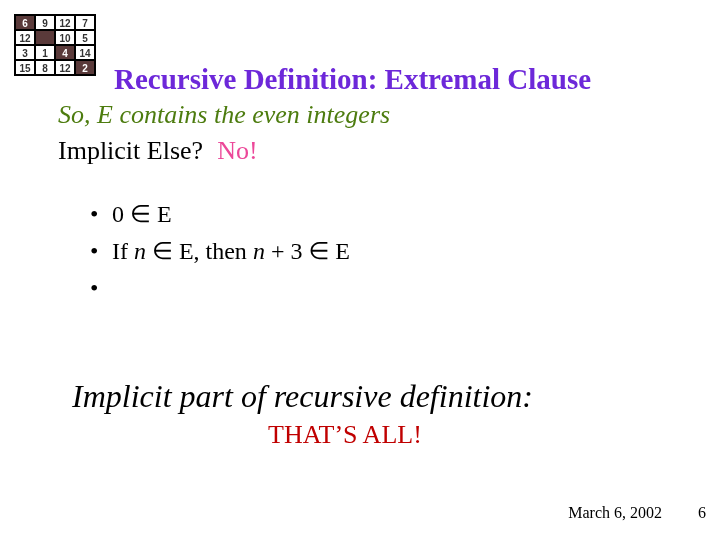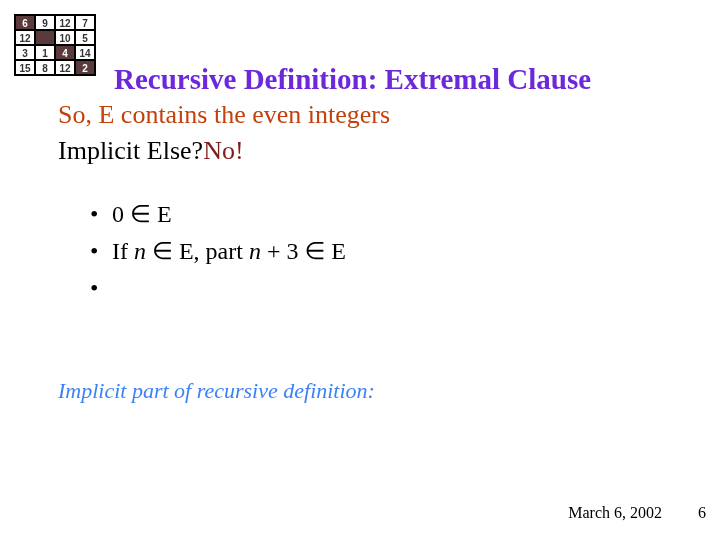--- a/index.html
+++ b/index.html
@@ -49,55 +49,56 @@
     font-size: 29px;
     font-weight: bold;
     color: #6d28d9;
     margin-top: 35px;
   }
   .contains {
     position: absolute;
     top: 100px;
     left: 58px;
     font-size: 26px;
-    color: #c2410c;
+    color: #4d7c0f;
+    font-style: italic;
   }
   .anything {
     position: absolute;
     top: 136px;
     left: 58px;
     font-size: 26px;
     color: #000;
     display: flex;
   }
   .anything .no {
-    color: #7f1d1d;
-    margin-left: 0;
+    color: #ec4899;
+    margin-left: 14px;
   }
   .bullets {
     position: absolute;
     top: 196px;
     left: 90px;
     font-size: 24px;
     line-height: 1.55;
   }
   .bullets .row {
     display: flex;
   }
   .bullets .bullet {
     width: 22px;
   }
   .italic { font-style: italic; }
   .implicit {
     position: absolute;
     top: 378px;
-    left: 58px;
-    font-size: 22px;
+    left: 72px;
+    font-size: 32px;
     font-style: italic;
-    color: #3b82f6;
+    color: #000000;
   }
   .thatsall {
     position: absolute;
     top: 420px;
     left: 268px;
     font-size: 26px;
     color: #c00000;
   }
   .date {
     position: absolute;
@@ -151,27 +152,28 @@
   <div class="bullets">
     <div class="row">
       <span class="bullet">•</span>
       <span>
         <span>0 </span><span>∈</span><span> E</span>
       </span>
     </div>
     <div class="row">
       <span class="bullet">•</span>
       <span>
-        <span>If </span><span class="italic">n</span><span> ∈ E, part </span><span class="italic">n</span><span> + 3 ∈ E</span>
+        <span>If </span><span class="italic">n</span><span> ∈ E, then </span><span class="italic">n</span><span> + 3 ∈ E</span>
       </span>
     </div>
     <div class="row">
       <span class="bullet">•</span>
     </div>
   </div>
 
   <div class="implicit">Implicit part of recursive definition:</div>
 
+  <div class="thatsall">THAT’S ALL!</div>
 
   <div class="date">March 6, 2002</div>
   <div class="pagenum">6</div>
 
 </div>
 
 </body></html>

